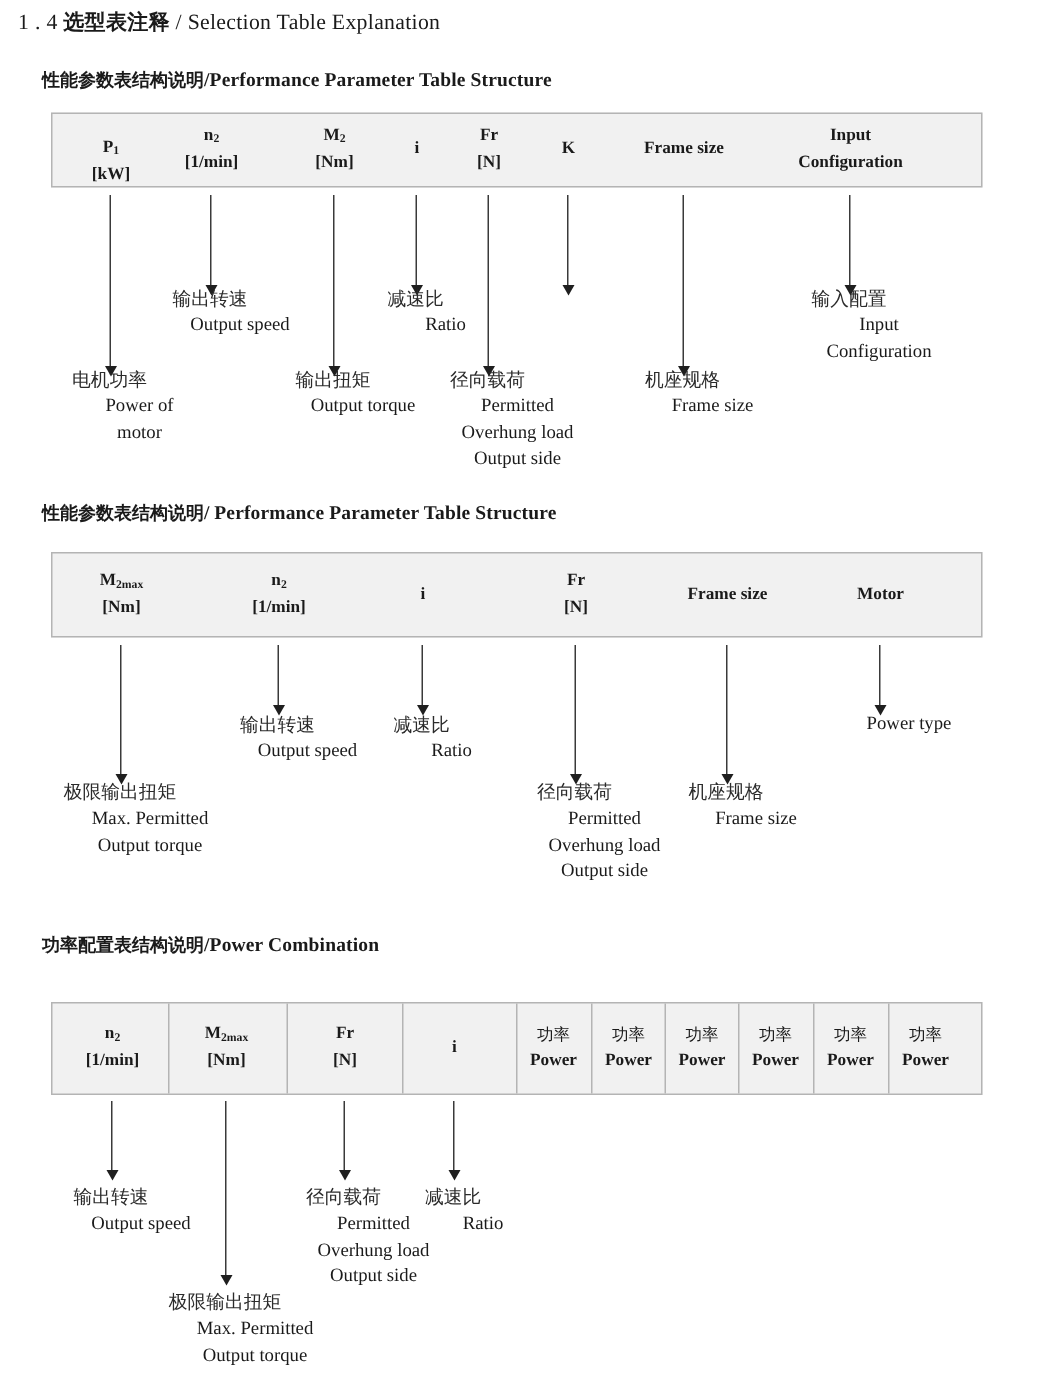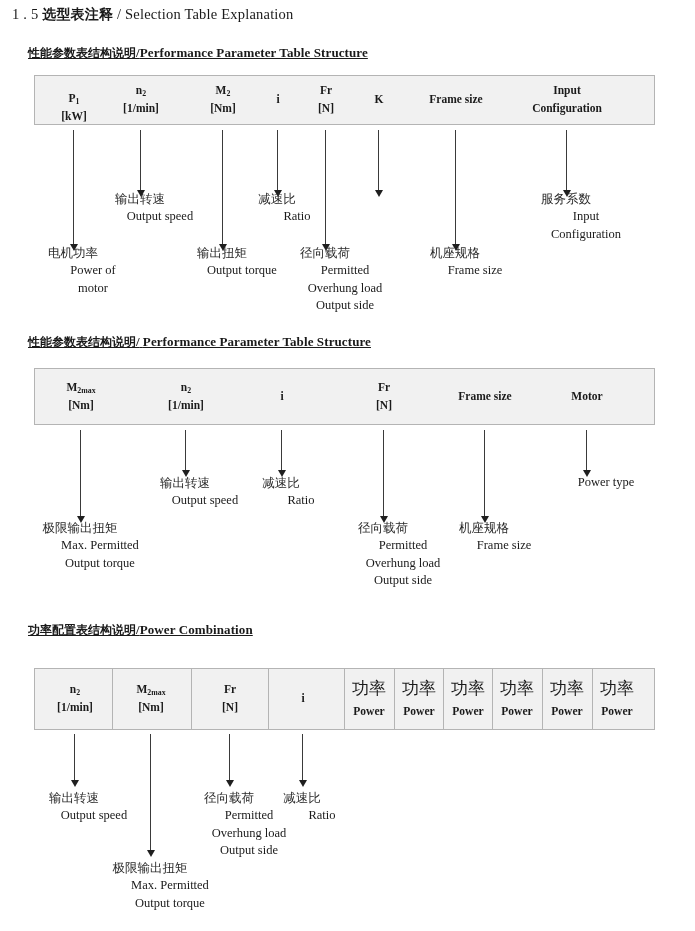--- a/index.html
+++ b/index.html
@@ -35,21 +35,20 @@
     font-size: 14px;
   }
   .doc-title .en {
     font-family: "Liberation Serif", serif;
     font-size: 14.5px;
   }
 
   .section-head {
     font-size: 12.5px;
     white-space: nowrap;
-    text-decoration: underline;
   }
   .section-head .cn {
     font-family: "DejaVu Sans", sans-serif;
     font-weight: bold;
     font-size: 12px;
   }
   .section-head .en {
     font-family: "Liberation Serif", serif;
     font-weight: bold;
     font-size: 13px;
@@ -71,23 +70,23 @@
     align-items: center;
     justify-content: center;
     text-align: center;
     font-family: "Liberation Serif", serif;
     font-weight: bold;
     font-size: 11.5px;
     line-height: 1.55;
     box-sizing: border-box;
   }
   .cell .cn {
-    font-family: Liberation Mono, monospace;
+    font-family: Liberation Sans, sans-serif;
     font-weight: normal;
-    font-size: 17px;
+    font-size: 11px;
   }
   .cell .l1, .cell .l2 {
     display: block;
     white-space: nowrap;
   }
   .cell sub {
     font-size: 0.68em;
     vertical-align: -0.22em;
     font-weight: bold;
   }
@@ -139,21 +138,21 @@
     font-family: "Liberation Serif", serif;
     font-size: 12.5px;
     color: #1a1a1a;
     margin-left: 40px;
   }
 </style>
 </head>
 <body>
 
 <div class="abs doc-title">
-  <span class="num">1 . 5</span>
+  <span class="num">1 . 4</span>
   <span class="cn">选型表注释</span>
   <span class="en">/</span>
   <span class="en">Selection Table Explanation</span>
 </div>
 
 <div class="abs section-head" style="left:28px; top:45px;">
   <span class="cn">性能参数表结构说明</span><span class="en">/</span><span class="en">Performance Parameter Table Structure</span>
 </div>
 
 <div class="abs tbl" id="tbl1" style="left:34px; top:75px; width:621px; height:50px;">
@@ -328,21 +327,21 @@
       <span class="en">Overhung load</span>
       <span class="en">Output side</span>
     </div>
     <div class="anno" style="top: 190px; left: 278px; width: 200px;">
     </div>
     <div class="anno" style="top: 244px; left: 355px; width: 200px;">
       <span class="cn">机座规格</span>
       <span class="en">Frame size</span>
     </div>
     <div class="anno" style="top: 190px; left: 466px; width: 200px;">
-      <span class="cn">服务系数</span>
+      <span class="cn">输入配置</span>
       <span class="en">Input</span>
       <span class="en">Configuration</span>
     </div>
     <div class="arrow" style="left: 76px; top: 430px; height: 93px;">
       <div class="shaft" style="height: 86px;"></div>
       <div class="head" style="top: 86px;"></div>
     </div>
     <div class="arrow" style="left: 181px; top: 430px; height: 47px;">
       <div class="shaft" style="height: 40px;"></div>
       <div class="head" style="top: 40px;"></div>

